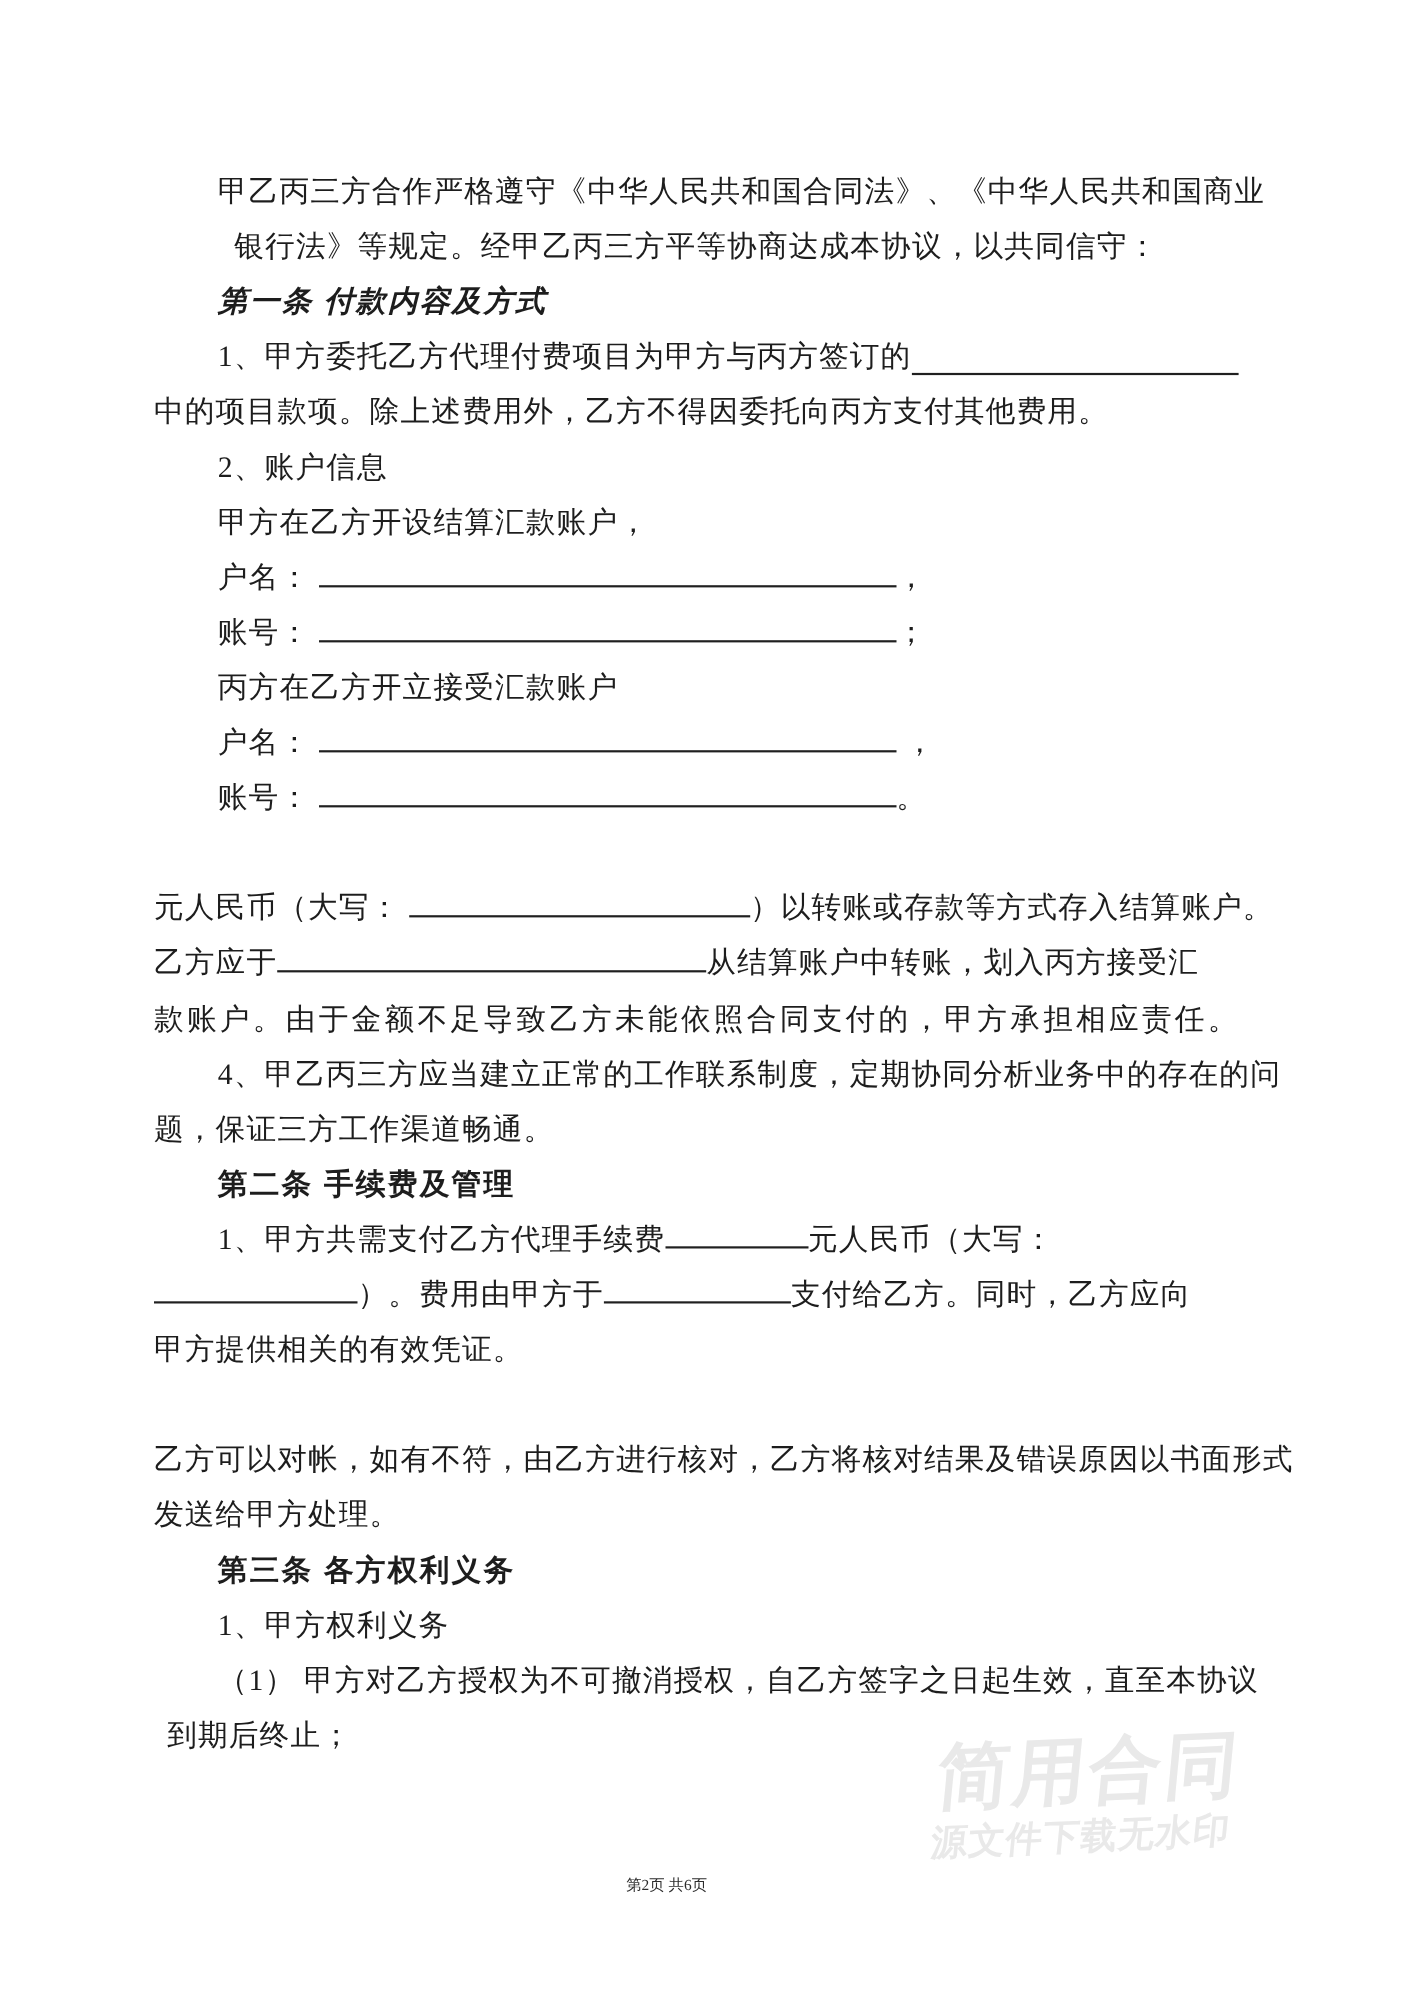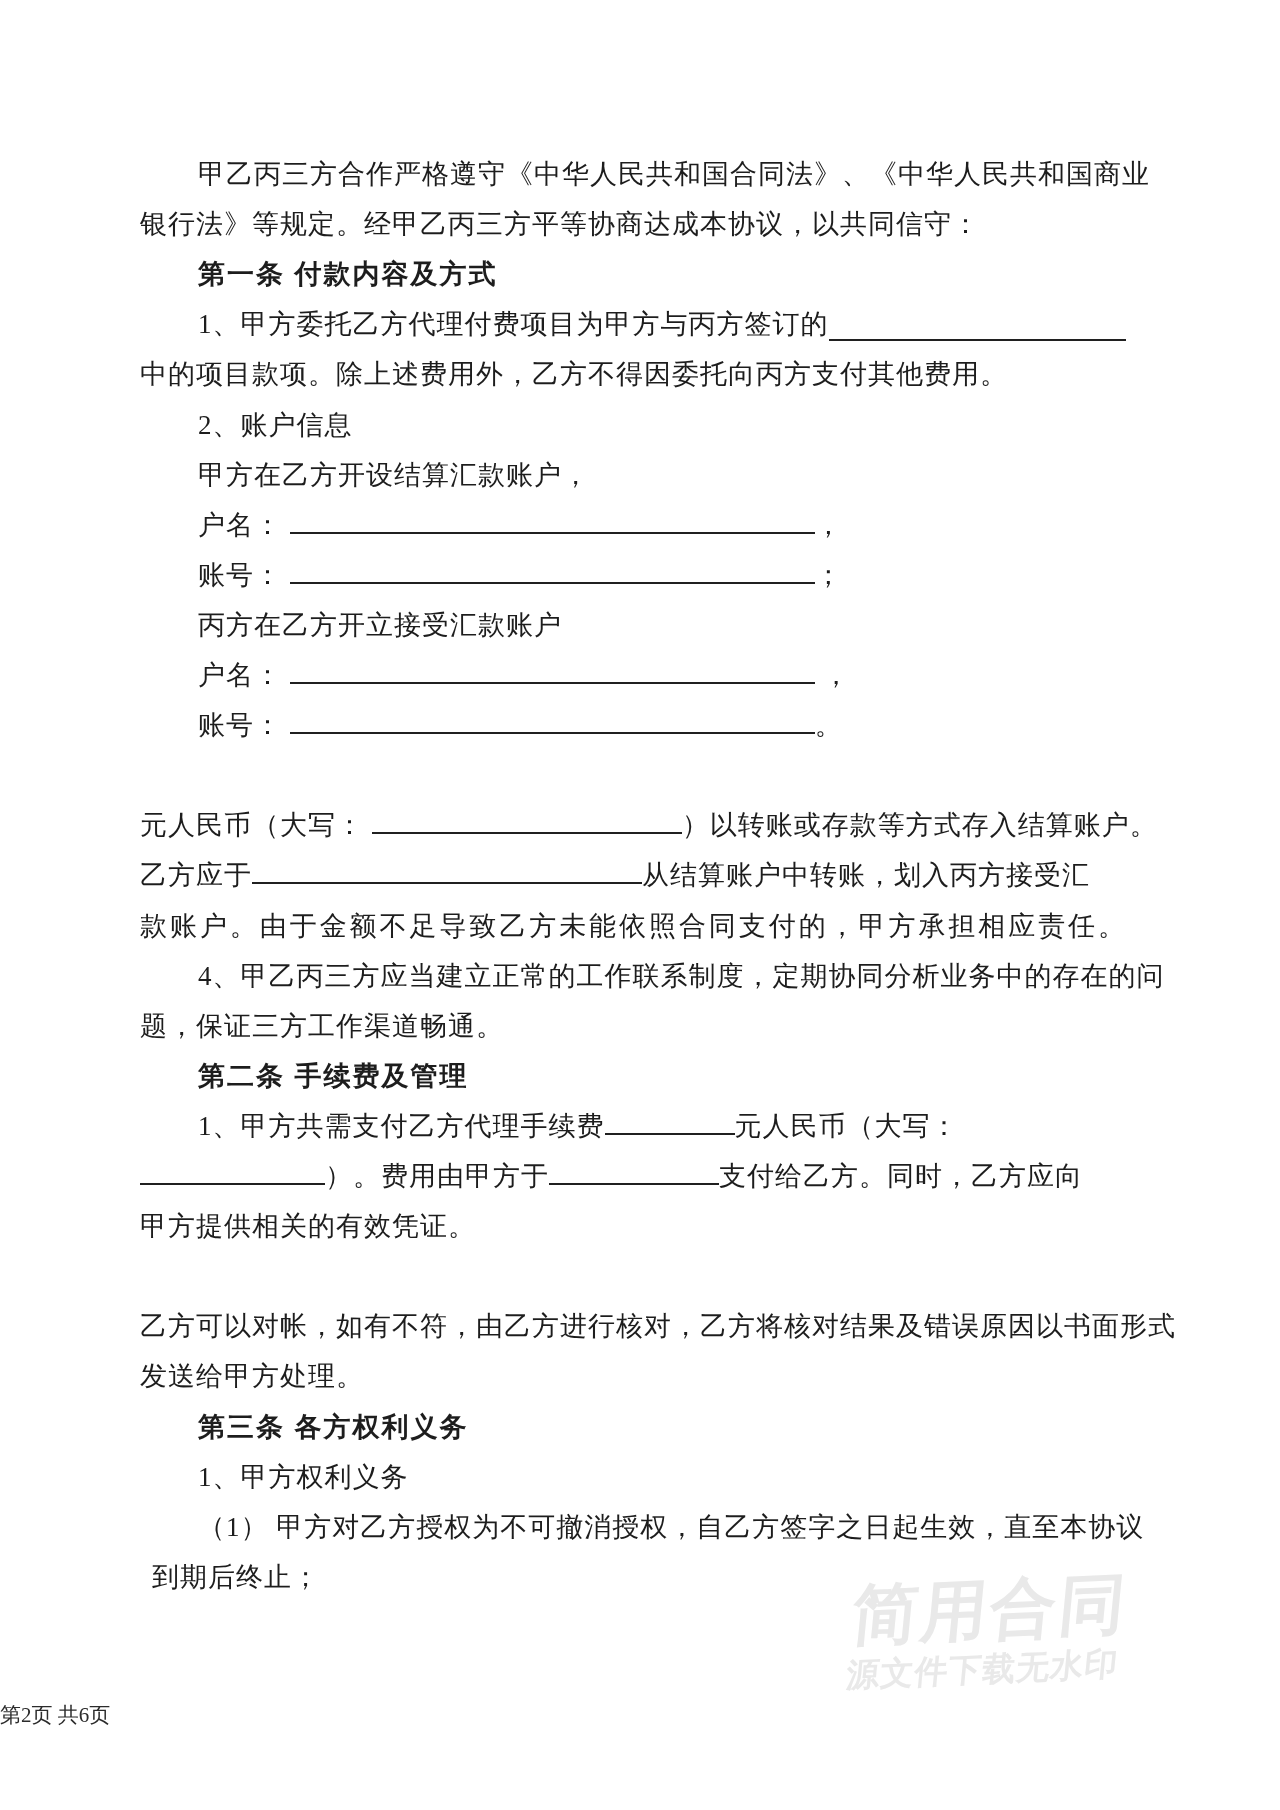--- a/index.html
+++ b/index.html
@@ -49,33 +49,33 @@
     pointer-events:none;
   }
   .wm-title{
     font-size:66px;line-height:74px;letter-spacing:3px;
   }
   .wm-sub{
     font-size:33px;line-height:46px;letter-spacing:1px;
   }
   .footer{
     position:absolute;left:0;top:1700px;width:1212px;
-    text-align:left;
-    font-size:21px;line-height:30px;
+    text-align:center;
+    font-size:14px;line-height:30px;
     color:#2b2b2b;
   }
 </style>
 </head>
 <body>
 
 <div class="page">
   <div class="doc-body">
       <div class="line justify" style="left: 198px; top: 149px; width: 928px;"><span class="seg">甲乙丙三方合作严格遵守《中华人民共和国合同法》、《中华人民共和国商业</span></div>
-      <div class="line" style="left: 140px; top: 199px; width: 986px;"><span class="seg">银行法》等规定。经甲乙丙三方平等协商达成本协议，以共同信守：</span></div>
-      <div class="line heading" style="left: 198px; top: 249px; width: 928px;"><span class="seg">第一条 付款内容及方式</span></div>
+      <div class="line" style="left: 140px; top: 199px; width: 986px; text-align: center;"><span class="seg">银行法》等规定。经甲乙丙三方平等协商达成本协议，以共同信守：</span></div>
+      <div class="line heading" style="left: 198px; top: 249px; width: 928px; font-style: italic;"><span class="seg">第一条 付款内容及方式</span></div>
       <div class="line flexline" style="left: 198px; top: 299px; width: 928px;">
         <span class="seg">1、甲方委托乙方代理付费项目为甲方与丙方签订的</span>
         <span class="blank fill"></span>
       </div>
       <div class="line" style="left: 140px; top: 349px; width: 986px;"><span class="seg">中的项目款项。除上述费用外，乙方不得因委托向丙方支付其他费用。</span></div>
       <div class="line" style="left: 198px; top: 400px; width: 928px;"><span class="seg">2、账户信息</span></div>
       <div class="line" style="left: 198px; top: 450px; width: 928px;"><span class="seg">甲方在乙方开设结算汇款账户，</span></div>
       <div class="line" style="left: 198px; top: 500px; width: 928px;"><span class="seg">户名： </span><span class="blank" style="width: 525px;"></span><span class="seg">，</span></div>
       <div class="line" style="left: 198px; top: 550px; width: 928px;"><span class="seg">账号： </span><span class="blank" style="width: 525px;"></span><span class="seg">；</span></div>
       <div class="line" style="left: 198px; top: 600px; width: 928px;"><span class="seg">丙方在乙方开立接受汇款账户</span></div>

